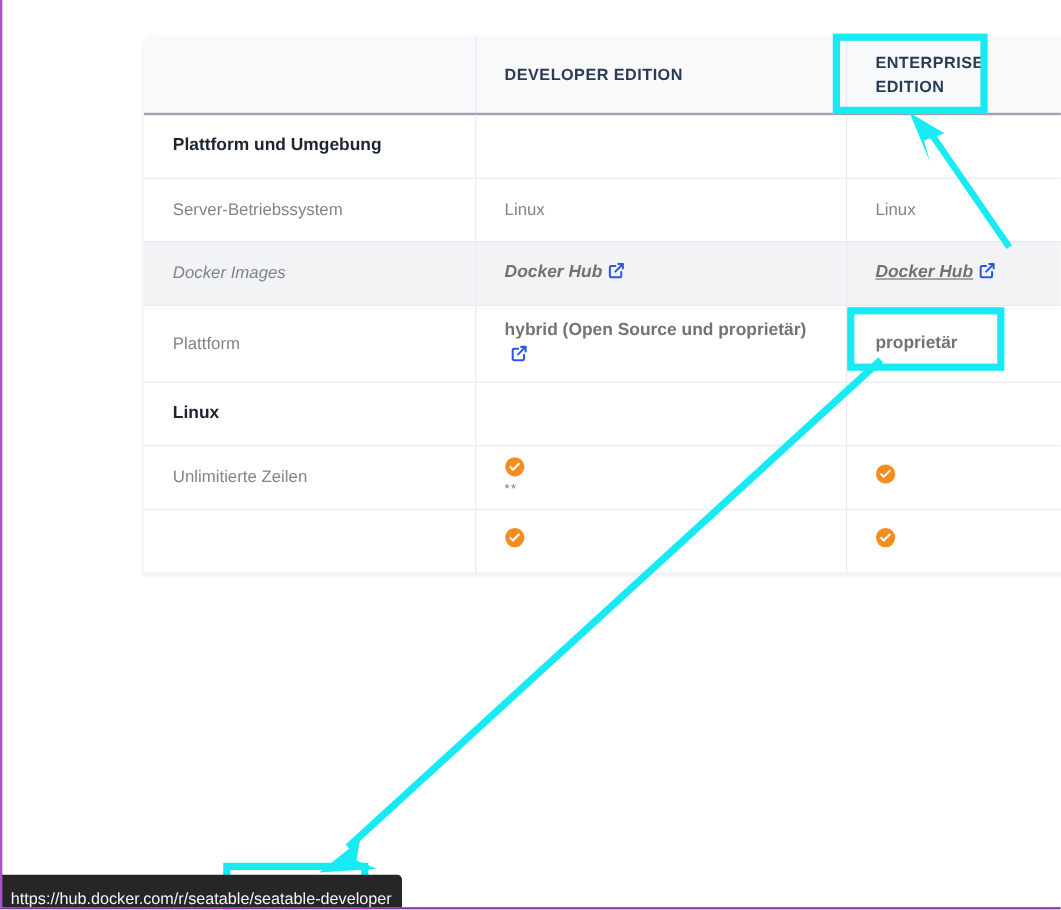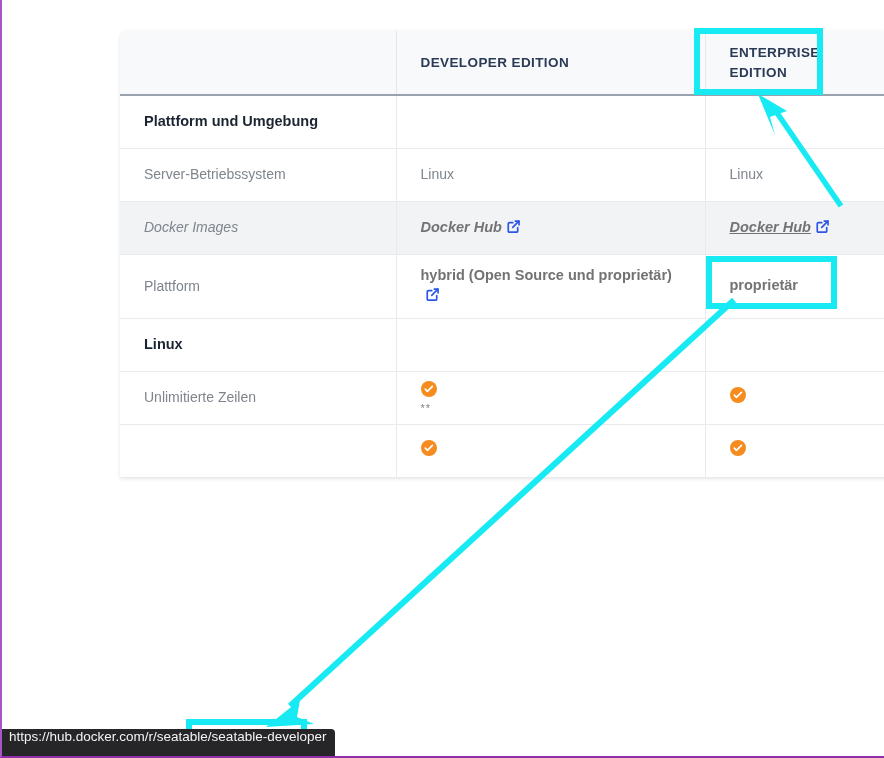--- a/index.html
+++ b/index.html
@@ -141,21 +141,21 @@
   #status-url {
     position: absolute;
     left: 0;
     bottom: 2px;
     height: 27px;
     background: #262527;
     color: #f4f4f4;
     font-family: "Liberation Sans", sans-serif;
     font-size: 13.5px;
     display: flex;
-    align-items: flex-start;
+    align-items: flex-end;
     padding: 0 9px;
     border-radius: 0 4px 0 0;
     white-space: nowrap;
     z-index: 50;
   }
 </style>
 </head>
 <body>
 
 <div id="table-wrap">

